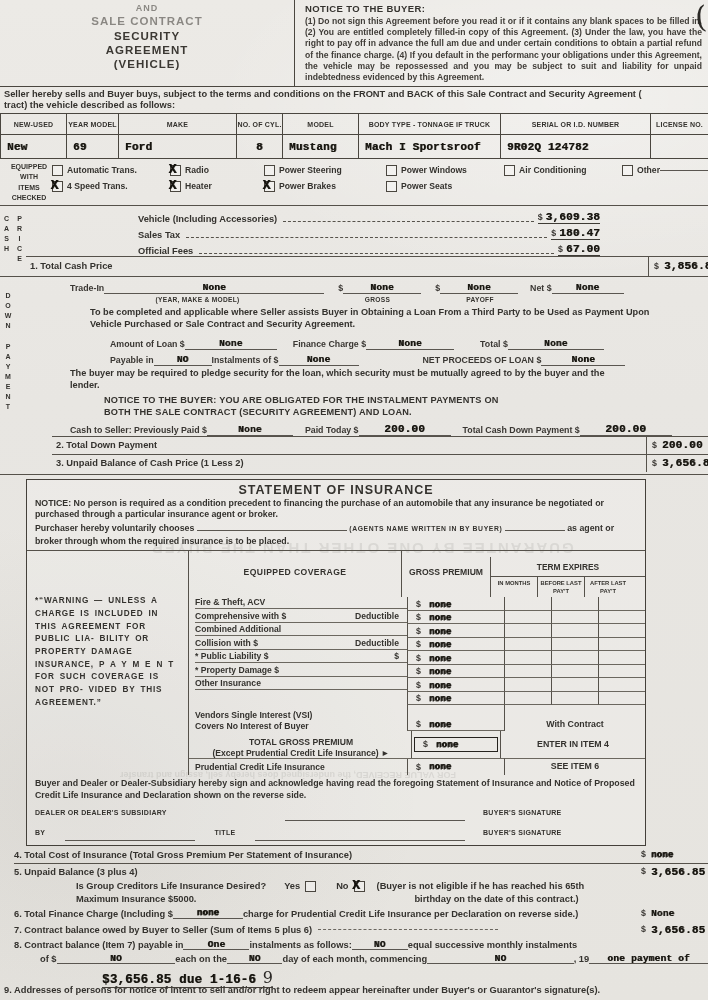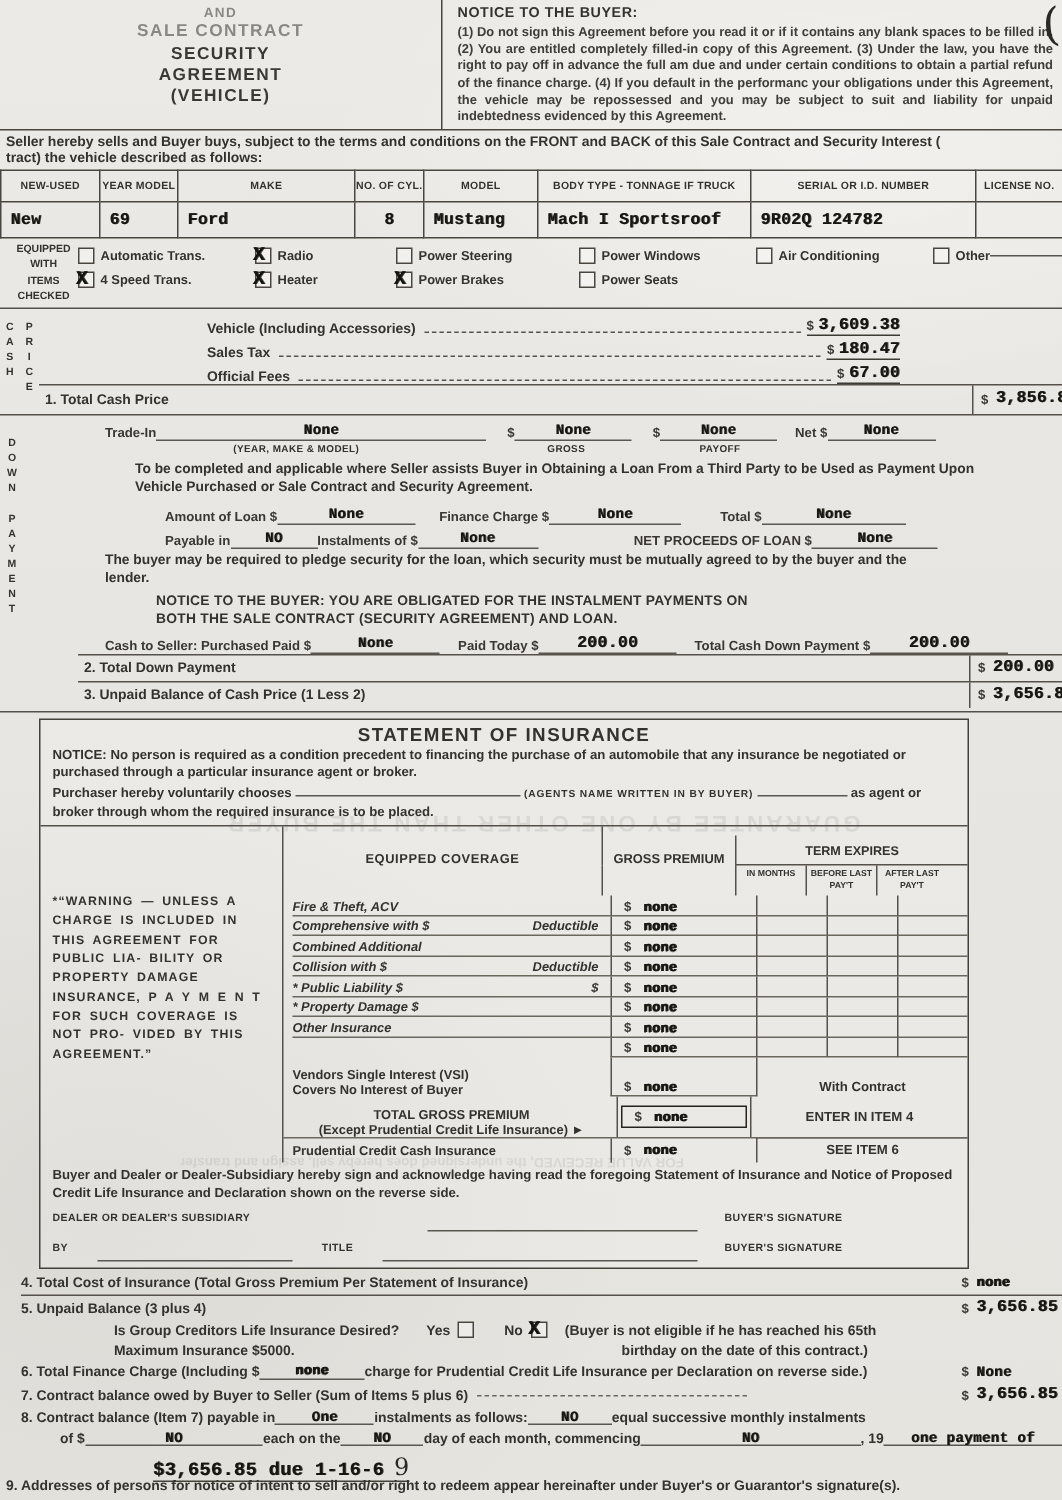--- a/index.html
+++ b/index.html
@@ -85,21 +85,21 @@
   .instbl{flex:1; border-left:1.2px solid #55514a;}
   .ih1{display:flex; height:26px;}
   .ih1 .c-cov{width:212px; display:flex; align-items:flex-end; justify-content:center; font-size:8.6px; font-weight:700; letter-spacing:.4px;}
   .ih1 .c-prem{width:88px; border-left:1.2px solid #55514a; display:flex; align-items:flex-end; justify-content:center; font-size:8.6px; font-weight:700;}
   .ih1 .c-term{flex:1; border-left:1.2px solid #55514a; display:flex; align-items:center; justify-content:center; font-size:8.4px; font-weight:700; border-bottom:1px solid #55514a; margin-top:6px;}
   .ih2{display:flex; height:20px;}
   .ih2 .c-cov{width:212px;}
   .ih2 .c-prem{width:88px; border-left:1.2px solid #55514a;}
   .ih2 .sub{width:46px; border-left:1.2px solid #55514a; font-size:5.8px; font-weight:700; text-align:center; line-height:1.3; padding-top:3px;}
   .irow{display:flex; height:13.5px;}
-  .irow .c-lab{width:212px; display:flex; align-items:flex-end; padding-left:6px;font-style:italic;}
+  .irow .c-lab{width:212px; display:flex; align-items:center; padding-left:6px;}
   .irow .c-lab .inner{flex:1; border-bottom:1px solid #6b675f; font-size:8.6px; font-weight:700; display:flex; justify-content:space-between; padding-right:8px; line-height:1.15;}
   .irow .c-pr{width:88px; border-left:1.2px solid #55514a; display:flex; align-items:flex-end; gap:8px; padding-left:8px; border-bottom:1px solid #6b675f;}
   .irow .c-t{width:46px; border-left:1.2px solid #55514a; border-bottom:1px solid #6b675f;}
   .bigrow{display:flex;}
   .bigrow .c-lab2{width:212px; padding-left:6px; font-size:8.6px; font-weight:700; line-height:1.2; display:flex; flex-direction:column; justify-content:flex-end;}
   .bigrow .c-pr2{width:88px; border-left:1.2px solid #55514a; display:flex; align-items:flex-end; gap:8px; padding-left:8px;}
   .bigrow .c-note{flex:1; border-left:1.2px solid #55514a; display:flex; align-items:flex-end; justify-content:center; font-size:8.8px; font-weight:700; padding-bottom:2px;}
   .premboxed{border:1.8px solid #26231e; display:flex; align-items:center; gap:8px; padding:1px 4px 1px 8px; margin:1px 2px;}
   .ack{font-size:8.8px; font-weight:700; padding:3px 8px 1px; line-height:1.35;}
   .sigrow{display:flex; font-size:7px; font-weight:700; letter-spacing:.3px; padding:0 8px;}
@@ -132,21 +132,21 @@
       <div>(VEHICLE)</div>
     </div>
     <div class="noticebox">
       <span class="handnum hand">(3)</span>
       <div class="nb-label">NOTICE TO THE BUYER:</div>
       <div class="nb-text">(1) Do not sign this Agreement before you read it or if it contains any blank spaces to be filled in. (2) You are entitled completely filled-in copy of this Agreement. (3) Under the law, you have the right to pay off in advance the full am due and under certain conditions to obtain a partial refund of the finance charge. (4) If you default in the performanc your obligations under this Agreement, the vehicle may be repossessed and you may be subject to suit and liability for unpaid indebtedness evidenced by this Agreement.</div>
     </div>
   </div>
 
   <div class="sellerintro">
-    <div>Seller hereby sells and Buyer buys, subject to the terms and conditions on the FRONT and BACK of this Sale Contract and Security Interest (</div>
+    <div>Seller hereby sells and Buyer buys, subject to the terms and conditions on the FRONT and BACK of this Sale Contract and Security Agreement (</div>
     <div>tract) the vehicle described as follows:</div>
   </div>
 
   <table class="veh">
     <colgroup>
       <col style="width:66px">
         <col style="width:52px">
         <col style="width:118px">
         <col style="width:46px">
       <col style="width:76px">
@@ -341,21 +341,21 @@
         <span class="fill" style="width:80px;"><span class="t t-sm">None</span></span>
         <span class="p" style="margin-left:64px;">NET PROCEEDS OF LOAN $</span>
         <span class="fill" style="width:84px;"><span class="t t-sm">None</span></span>
       </div>
       <div class="para" style="width:560px; white-space:normal; margin-top:2px;">The buyer may be required to pledge security for the loan, which security must be mutually agreed to by the buyer and the lender.</div>
       <div class="notice2" style="padding-left:34px;">
         <div>NOTICE TO THE BUYER: YOU ARE OBLIGATED FOR THE INSTALMENT PAYMENTS ON</div>
         <div>BOTH THE SALE CONTRACT (SECURITY AGREEMENT) AND LOAN.</div>
       </div>
       <div class="inline-row" style="height:15px;">
-        <span class="p">Cash to Seller: Purchased Paid $</span>
+        <span class="p">Cash to Seller: Previously Paid $</span>
         <span class="fill" style="width:86px;"><span class="t t-sm">None</span></span>
         <span class="p" style="margin-left:12px;">Paid Today $</span>
         <span class="fill" style="width:92px;"><span class="t">200.00</span></span>
         <span class="p" style="margin-left:12px;">Total Cash Down Payment $</span>
         <span class="fill" style="width:92px;"><span class="t">200.00</span></span>
       </div>
       <div class="trow" style="margin-left:-18px; height:17px;">
         <span class="lbl">2.  Total Down Payment</span>
         <div class="money" style="left:594px;">
             <span class="p">$</span>
@@ -541,21 +541,21 @@
           <div class="c-pr2" style="padding-left:0; align-items:center;">
             <span class="premboxed" style="width:74px;">
                 <span class="p">$</span>
                 <span class="t t-none">none</span>
               </span>
           </div>
           <div class="c-note" style="align-items:center;">ENTER IN ITEM 4</div>
         </div>
         <div class="bigrow" style="height:16px; border-top:1px solid #6b675f;">
           <div class="c-lab2" style="justify-content:center;">
-              <span>Prudential Credit Cash Insurance</span>
+              <span>Prudential Credit Life Insurance</span>
             </div>
           <div class="c-pr2" style="align-items:center;">
               <span class="p">$</span>
               <span class="t t-none">none</span>
             </div>
           <div class="c-note" style="align-items:center; border-top:1px solid #6b675f; margin-top:-1px;">SEE ITEM 6</div>
         </div>
       </div>
     </div>
     <div class="ack">Buyer and Dealer or Dealer-Subsidiary hereby sign and acknowledge having read the foregoing Statement of Insurance and Notice of Proposed Credit Life Insurance and Declaration shown on the reverse side.</div>

